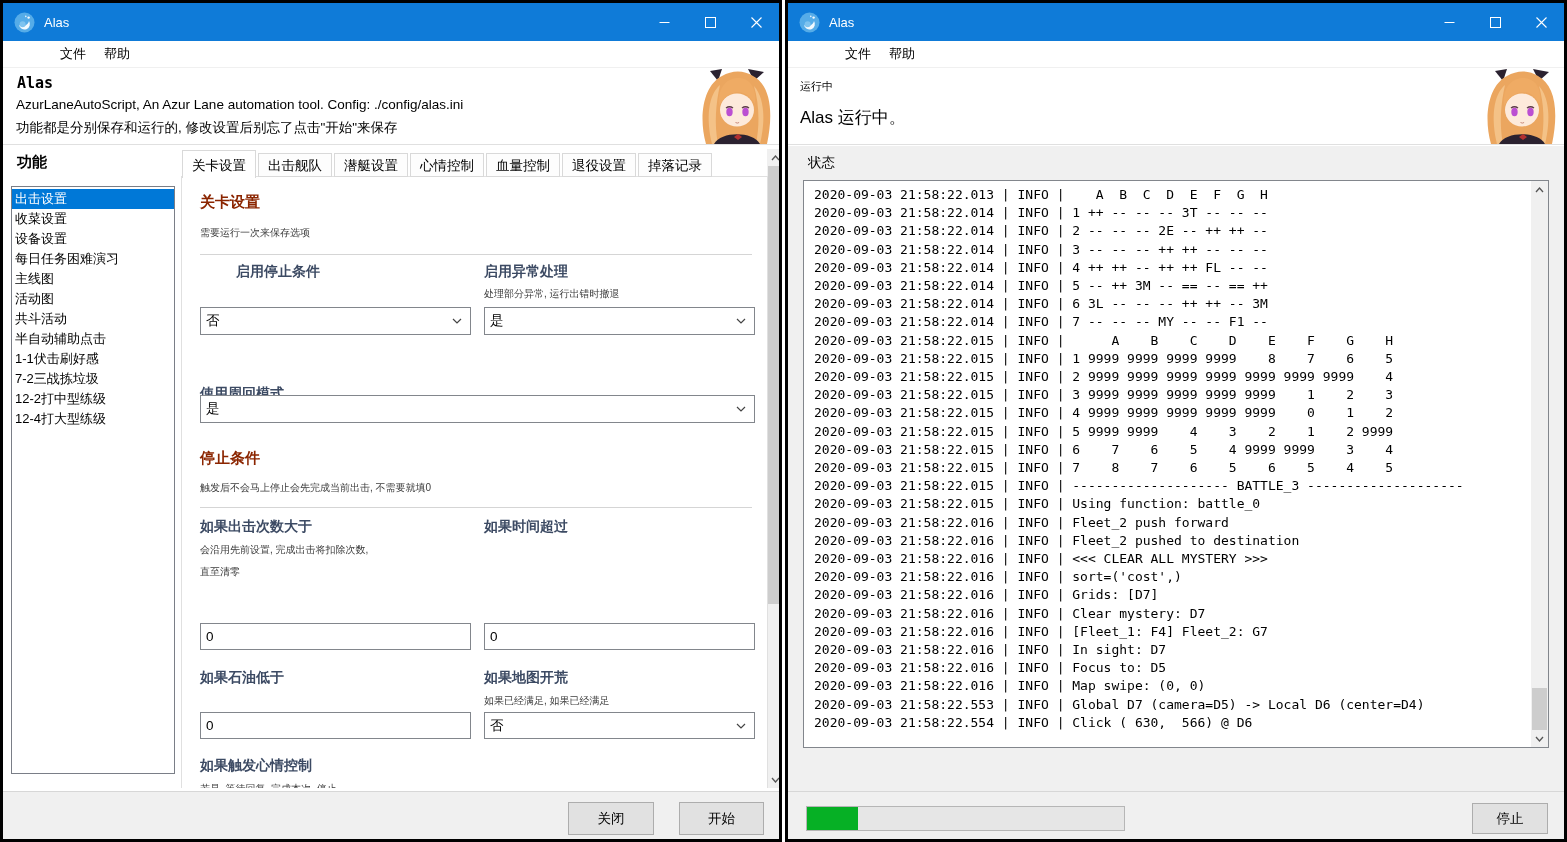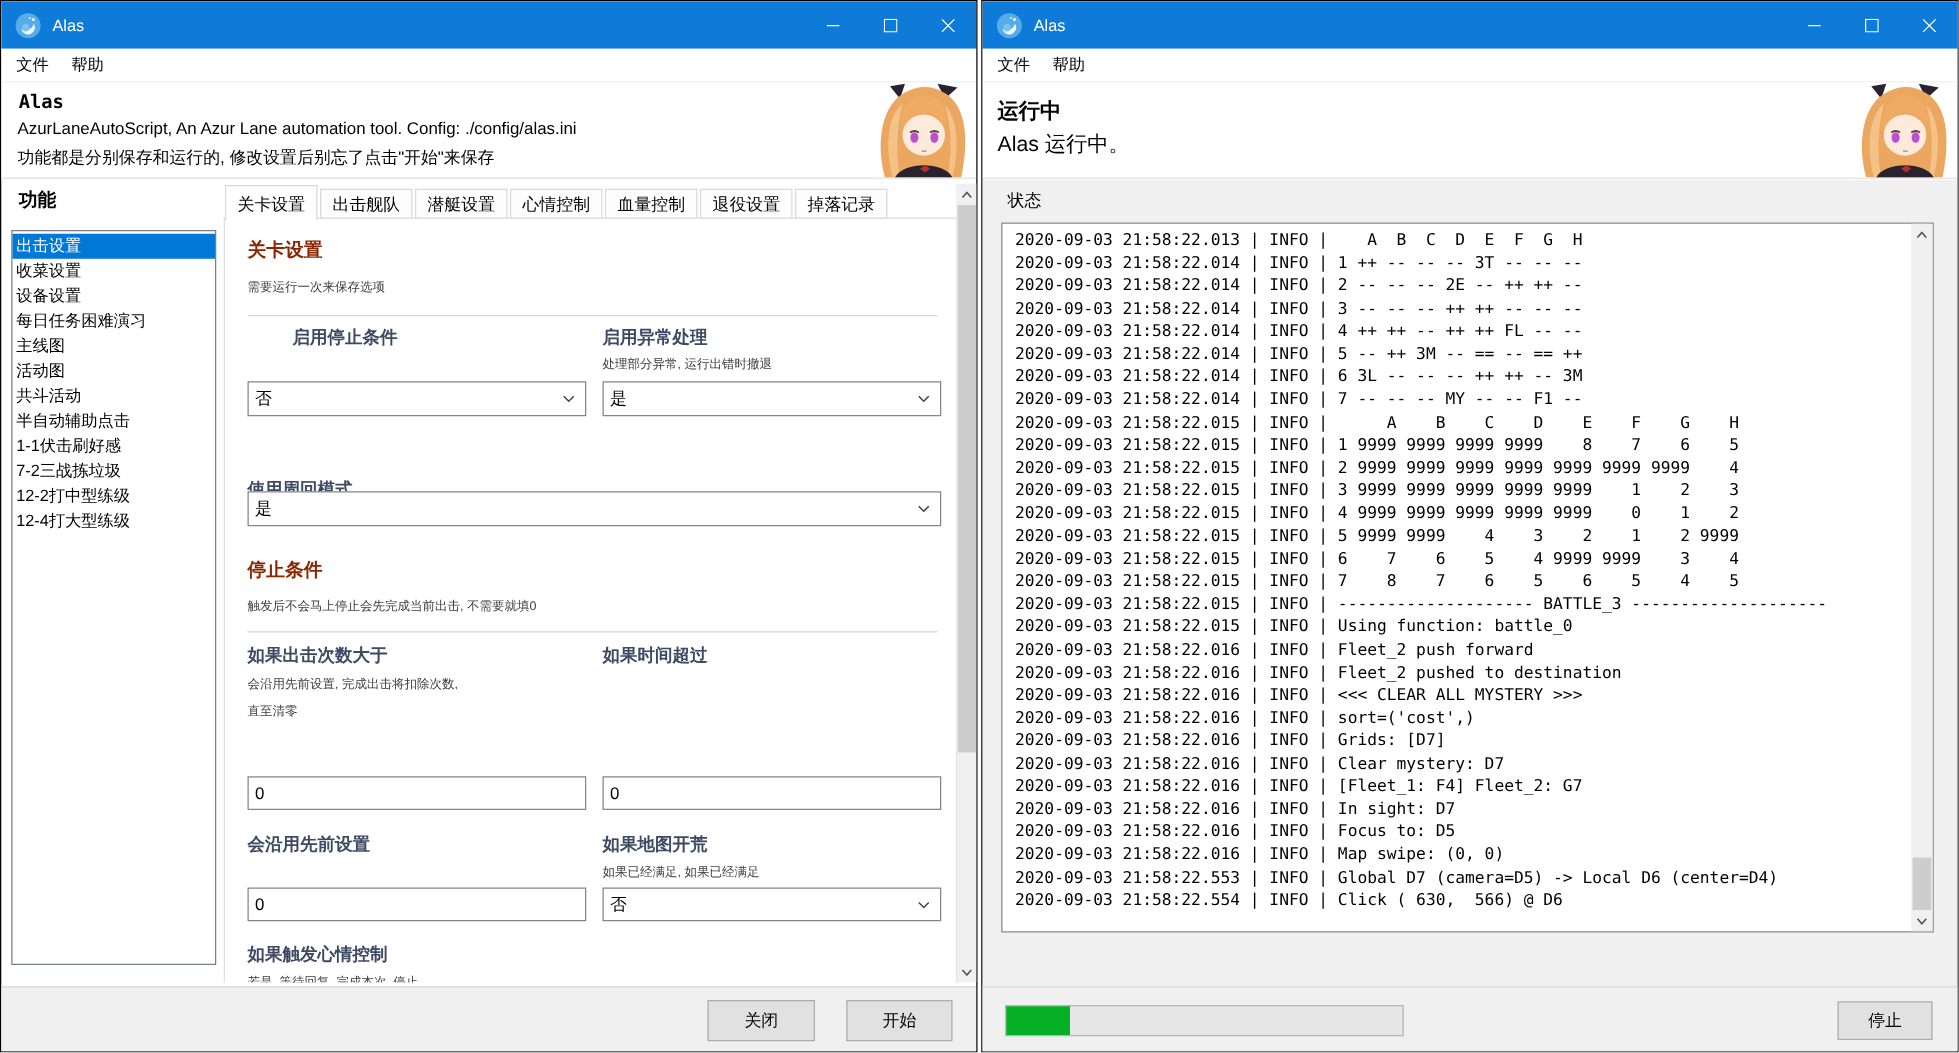--- a/index.html
+++ b/index.html
@@ -1,41 +1,41 @@
 <!DOCTYPE html>
 <html><head>
 <meta charset="utf-8">
 <style>
   * { margin:0; padding:0; box-sizing:border-box; }
   html,body { width:1567px; height:842px; }
   body { position:relative; background:#ffffff; font-family:"Liberation Sans",sans-serif; color:#000; overflow:hidden; }
 
   .window { position:absolute; top:0; width:782px; height:842px; background:#fff;
-            border:1px solid #000000; overflow:hidden; }
+            border:3px solid #000000; overflow:hidden; }
   #win-left  { left:0; }
   #win-right { left:785px; }
 
   
   .titlebar { height:38px; background:#0f7bd8; display:flex; align-items:center; color:#fff; }
   .app-icon { width:21px; height:21px; margin-left:11px; flex:0 0 auto; }
   .win-title { margin-left:9px; font-size:13px; }
   .win-controls { margin-left:auto; display:flex; height:100%; }
   .win-btn { width:46px; height:100%; display:flex; align-items:center; justify-content:center; }
 
   
-  .menubar { height:26px; display:flex; align-items:center; font-size:13px; background:#fff; }
+  .menubar { height:26px; display:flex; align-items:center; font-size:13px; background:#fff;padding-left:45px; }
   .menu-item { padding:4px 9px; }
   .menu-item:first-child { padding-left:12px; }
 
   
   .header { position:relative; height:78px; background:#fff; border-top:1px solid #f0f0f0; border-bottom:1px solid #e0e0e0; }
   .app-name { position:absolute; left:14px; top:6px; font-family:"DejaVu Sans Mono",monospace; font-weight:bold; font-size:15px; }
   .h-sub  { position:absolute; left:13px; top:29px; font-size:13.5px; }
   .h-note { position:absolute; left:13px; top:51px; font-size:13.5px; }
-  .r-title { position:absolute; left:12px; top:11px; font-size:17px; font-weight:bold; }
+  .r-title { position:absolute; left:12px; top:11px; font-size:11px; font-weight:normal; }
   .r-sub   { position:absolute; left:12px; top:38px; font-size:17px; }
   .avatar { position:absolute; right:3px; top:1px; width:80px; height:75px; }
 
   
   .side-label { position:absolute; left:14px; top:150px; font-size:15px; font-weight:bold; }
   .listbox { position:absolute; left:8px; top:183px; width:164px; height:588px; background:#fff;
              border:1px solid #7a7e87; font-size:13px; padding-top:2px; }
   .list-item { height:20px; line-height:20px; padding:0 3px; white-space:nowrap; overflow:hidden; }
   .list-item.selected { background:#0078d7; color:#fff; }
 
@@ -205,21 +205,21 @@
     <div class="sec-desc" style="left:18px; top:300px;">触发后不会马上停止会先完成当前出击, 不需要就填0</div>
     <div class="hr" style="top:330px;"></div>
 
     <div class="f-label col1" style="top:341px;">如果出击次数大于</div>
     <div class="f-desc col1" style="top:362px;">会沿用先前设置, 完成出击将扣除次数,
 直至清零</div>
     <div class="f-label col2" style="top:341px;">如果时间超过</div>
     <input class="tbox col1" style="top: 446px;" value="0">
     <input class="tbox col2" style="top: 446px;" value="0">
 
-    <div class="f-label col1" style="top:492px;">会沿用先前设置</div>
+    <div class="f-label col1" style="top:492px;">如果石油低于</div>
     <div class="f-label col2" style="top:492px;">如果地图开荒</div>
     <div class="f-desc col2" style="top:513px;">如果已经满足, 如果已经满足</div>
     <input class="tbox col1" style="top: 535px;" value="0">
     <div class="combo col2" style="top:535px; height:27px;">
       <span>否</span>
       <svg class="chev" width="10" height="6" viewBox="0 0 10 6">
           <path d="M1,1 L5,5 L9,1" fill="none" stroke="#444" stroke-width="1.2"></path>
         </svg>
     </div>
 

